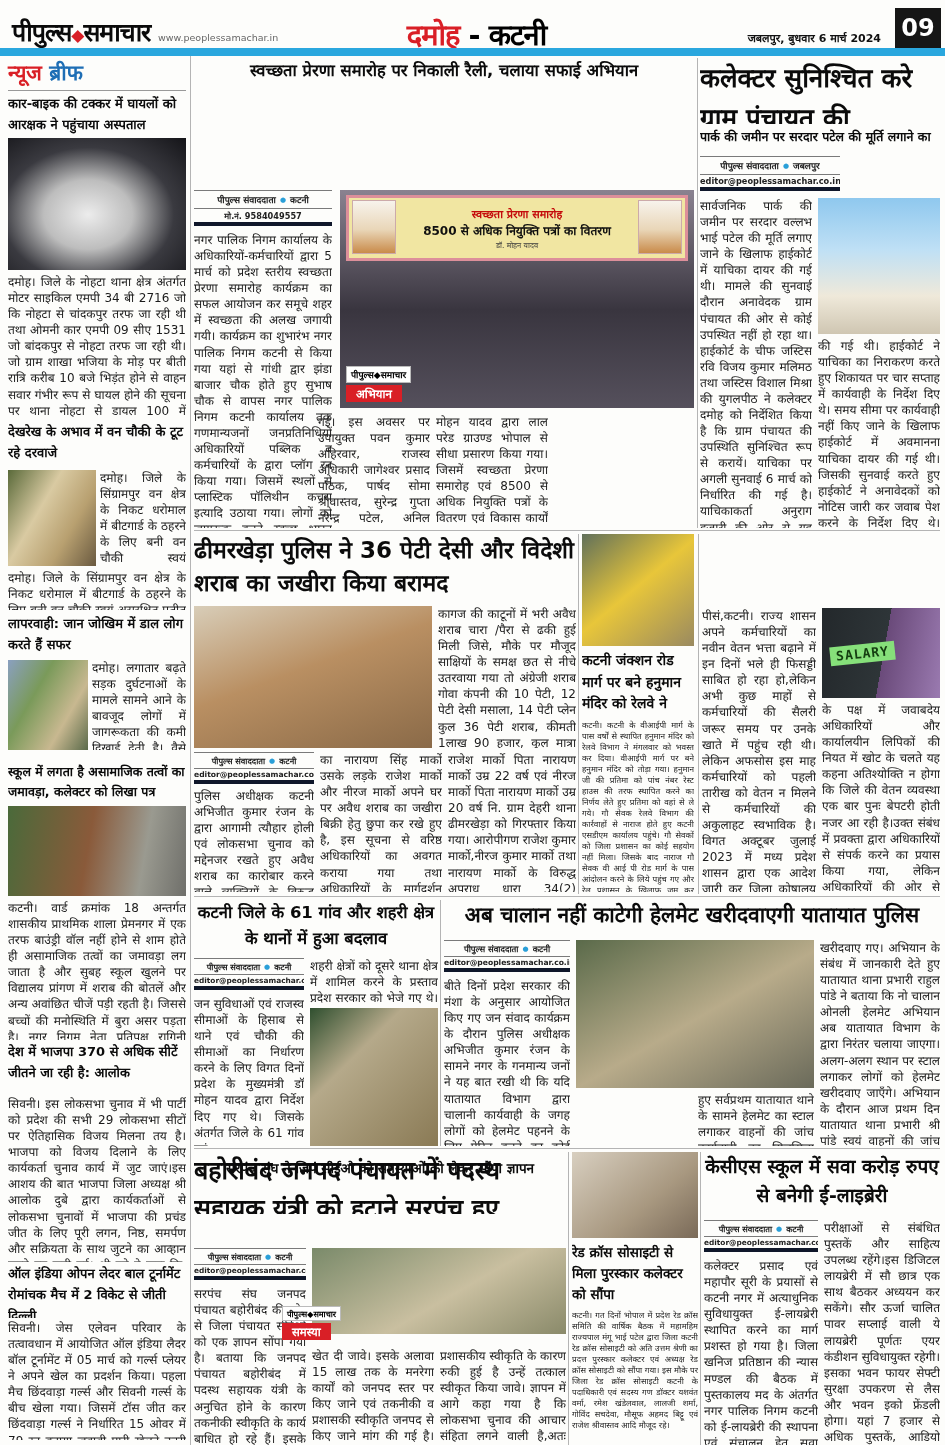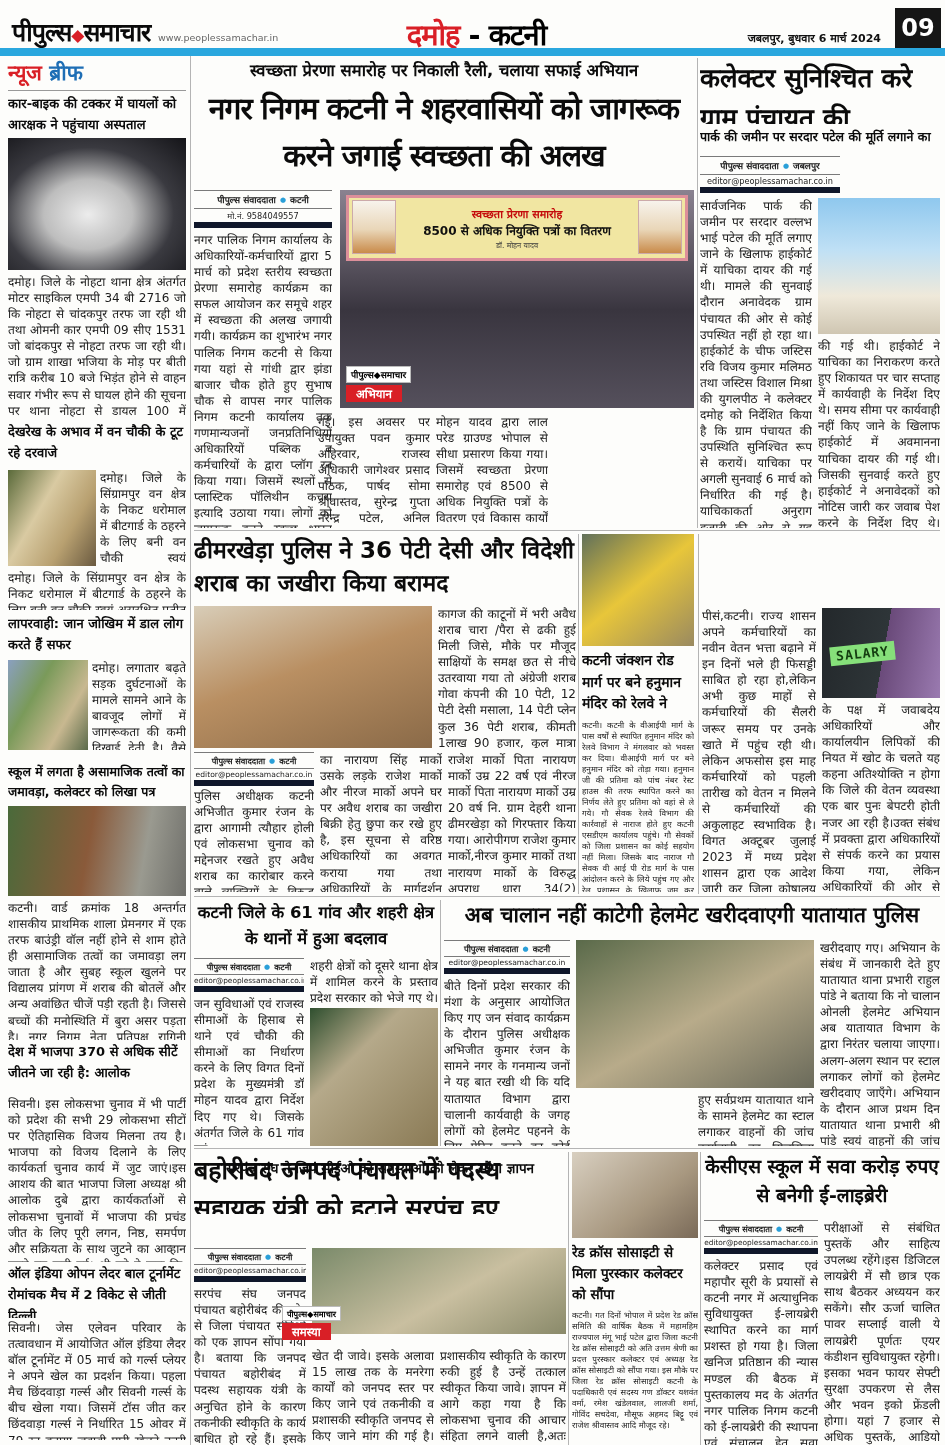--- a/index.html
+++ b/index.html
@@ -7,21 +7,21 @@
   body{font-family:"DejaVu Sans",sans-serif}
   .page{position:relative;width:945px;height:1445px;background:#fdfdfb;margin:0 auto;overflow:hidden}
   .abs{position:absolute}
   .ttl{position:absolute;font-weight:bold;color:#0b0b0b;overflow:hidden}
   .bt{position:absolute;font-size:12px;line-height:1.34;text-align:justify;color:#1b1b1b;overflow:hidden}
   .ph{position:absolute;overflow:hidden;background:#c8c8c8}
   .vr{position:absolute;width:1px;background:#b4b4b4}
   .hrule{position:absolute;height:1px;background:#b4b4b4}
   .bl{position:absolute;overflow:hidden}
   .bl .r1{display:flex;align-items:center;justify-content:center;gap:4px;border-top:1px solid #7a7a7a;border-bottom:1px solid #7a7a7a;padding:2px 0;font-size:9px;font-weight:bold;color:#222;white-space:nowrap}
-  .bl .r2{text-align:center;font-size:8.2px;font-weight:normal;color:#222;border-bottom:6px solid #0f172a;padding:1px 0;white-space:nowrap}
+  .bl .r2{text-align:center;font-size:8.2px;font-weight:bold;color:#222;border-bottom:4px solid #0f172a;padding:1px 0;white-space:nowrap}
   .dot{color:#2a9fd8;font-size:7px}
   .badge{position:absolute;z-index:4}
   .badge .brand{background:#fff;color:#000;font-weight:bold;padding:1px 4px;font-size:9px;border:1px solid #bbb;white-space:nowrap;display:inline-block}
   .badge .label{background:#d91f26;color:#fff;font-weight:bold;padding:1px 10px;font-size:11.5px;display:inline-block;margin-top:2px}
   
   .logo{position:absolute;left:12px;top:14px;font-size:25px;font-weight:bold;color:#0a0a0a;letter-spacing:-1px}
   .logo .dia{color:#d91f26;font-size:17px}
   .site{position:absolute;left:158px;top:32px;font-size:9.5px;color:#666}
   .edition{position:absolute;left:8px;right:0;top:14px;text-align:center;font-size:29px;font-weight:bold;letter-spacing:-1px}
   .edition .red{color:#d91f26}
@@ -105,21 +105,20 @@
   <div class="vr" style="left:578px;top:534px;height:360px"></div>
   <div class="vr" style="left:698px;top:534px;height:360px"></div>
   <div class="vr" style="left:440px;top:900px;height:246px"></div>
   <div class="vr" style="left:568px;top:1152px;height:293px"></div>
   <div class="vr" style="left:700px;top:1152px;height:293px"></div>
   <div class="hrule" style="left:194px;top:530px;width:746px"></div>
   <div class="hrule" style="left:194px;top:896px;width:746px"></div>
   <div class="hrule" style="left:194px;top:1148px;width:746px"></div>
 
   <div class="kick" style="left:194px;top:58px;width:500px;height:26px;font-size:16.5px">स्वच्छता प्रेरणा समारोह पर निकाली रैली, चलाया सफाई अभियान</div>
-  <div class="ttl" style="left:194px;top:86px;width:500px;height:100px;font-size:30px;line-height:1.55;text-align:center;letter-spacing:-1px">नगर निगम कटनी ने शहरवासियों को जागरूक करने जगाई स्वच्छता की अलख</div>
   <div class="bl" style="left:194px;top:190px;width:138px">
     <div class="r1">
         <span>पीपुल्स संवाददाता</span>
         <span class="dot">●</span>
         <span>कटनी</span>
       </div>
     <div class="r2">मो.नं. 9584049557</div>
   </div>
   <div class="bt" style="left:194px;top:232px;width:138px;height:296px">नगर पालिक निगम कार्यालय के अधिकारियों-कर्मचारियों द्वारा 5 मार्च को प्रदेश स्तरीय स्वच्छता प्रेरणा समारोह कार्यक्रम का सफल आयोजन कर समूचे शहर में स्वच्छता की अलख जगायी गयी। कार्यक्रम का शुभारंभ नगर पालिक निगम कटनी से किया गया यहां से गांधी द्वार झंडा बाजार चौक होते हुए सुभाष चौक से वापस नगर पालिक निगम कटनी कार्यालय तक गणमान्यजनों जनप्रतिनिधियों अधिकारियों पब्लिक व कर्मचारियों के द्वारा प्लॉग रन किया गया। जिसमें स्थलों से प्लास्टिक पॉलिथीन कचरा इत्यादि उठाया गया। लोगों को जागरूक करने स्वच्छ भारत स्वच्छ कटनी का संदेश दिया गया। प्लास्टिक मुक्त भारत के निर्माण हेतु शपथ भी कार्यालय परिसर में दिलाई गई। कार्यक्रम के दौरान स्वतंत्रता संग्राम सेनानियों के प्रतिमा स्थलों की साफ सफाई की गई।नगर निगम के सुरम्य पार्क एवं छपरवाह स्थित अमृत योजना अंतर्गत निर्मित पार्क की भी साफ सफाई स्वच्छता की</div>
   <div class="ph p-stage" style="left:340px;top:190px;width:354px;height:218px">

